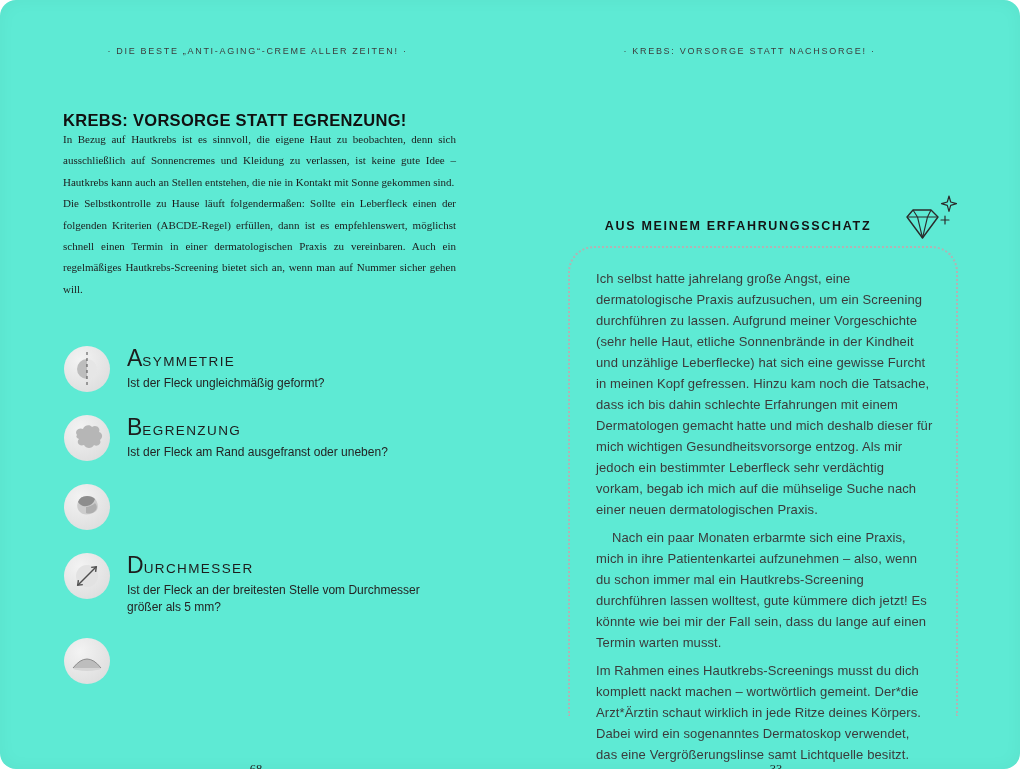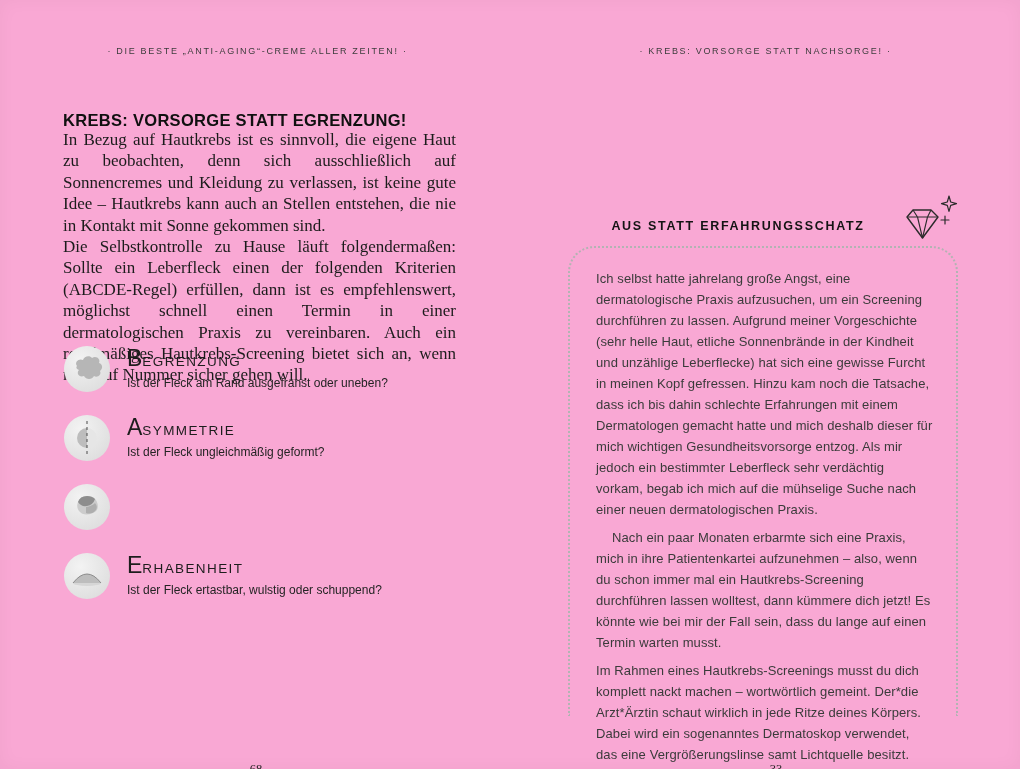--- a/index.html
+++ b/index.html
@@ -1,41 +1,42 @@
 <!DOCTYPE html>
 <html lang="de"><head>
 <meta charset="utf-8">
 <style>
   html,body{margin:0;padding:0;background:#ffffff;}
   .sheet{
-    position:relative;width:1020px;height:769px;background:#f9a8d4;overflow:hidden;
+    position:relative;width:1020px;height:769px;background:#5eead4;overflow:hidden;
     font-family:"Liberation Serif",serif;color:#1c1c1c;
     box-shadow:inset 0 0 18px rgba(0,0,0,0.04);
+    border-radius:16px;
   }
   .page{position:absolute;top:0;width:510px;height:769px;}
   .page-left{left:0;}
   .page-right{left:510px;}
 
   .running-header{
     position:absolute;top:46px;width:395px;text-align:center;
     font-family:"Liberation Sans",sans-serif;font-size:9px;letter-spacing:1.7px;
     color:#3c3c3c;font-weight:500;
   }
   .page-left .running-header{left:60px;}
-  .page-right .running-header{left:58px;}
+  .page-right .running-header{left:42px;}
 
   .main-heading{
     position:absolute;top:100px;left:63px;
     font-family:"Liberation Sans",sans-serif;font-weight:bold;
     font-size:16.5px;letter-spacing:0.3px;color:#101010;
   }
 
   .left-body{
     position:absolute;top:129px;left:63px;width:393px;
-    font-size:17px;line-height:21.4px;text-align:justify;
+    font-size:11px;line-height:21.4px;text-align:justify;
     hyphens:auto;-webkit-hyphens:auto;
   }
   .left-body p{margin:0;}
 
   .abcde{position:absolute;top:346px;left:64px;width:400px;font-family:"Liberation Sans",sans-serif;}
   .abcde-row{display:flex;align-items:flex-start;margin-bottom:23px;}
   .abcde-iconwrap{
     flex:0 0 46px;width:46px;height:46px;border-radius:50%;
     background:radial-gradient(circle at 35% 30%, #f3f3f3, #d9d9d9);
     display:flex;align-items:center;justify-content:center;
@@ -94,93 +95,103 @@
     <div class="left-body">
       <p>In Bezug auf Hautkrebs ist es sinnvoll, die eigene Haut zu beobachten, denn sich ausschließlich auf Sonnencremes und Kleidung zu verlassen, ist keine gute Idee – Hautkrebs kann auch an Stellen entstehen, die nie in Kontakt mit Sonne gekommen sind.</p>
       <p>Die Selbstkontrolle zu Hause läuft folgendermaßen: Sollte ein Leberfleck einen der folgenden Kriterien (ABCDE-Regel) erfüllen, dann ist es empfehlenswert, möglichst schnell einen Termin in einer dermatologischen Praxis zu vereinbaren. Auch ein regelmäßiges Hautkrebs-Screening bietet sich an, wenn man auf Nummer sicher gehen will.</p>
     </div>
 
     <div class="abcde">
 
       <div class="abcde-row">
         <div class="abcde-iconwrap">
           <svg width="46" height="46" viewBox="0 0 46 46">
-            <path d="M13 20 c-3 -4 2 -8 6 -6 c1 -4 7 -5 9 -2 c4 -3 9 1 7 5 c4 1 4 6 1 8 c2 4 -3 7 -6 5 c-2 4 -8 4 -10 0 c-5 2 -8 -3 -5 -6 c-3 -1 -3 -3 -2 -4 Z" fill="#b6b6b6"></path>
-          </svg>
-        </div>
-        <div class="abcde-text">
-          <div class="abcde-label"><span class="abcde-letter">B</span><span class="abcde-rest">EGRENZUNG</span></div>
-          <div class="abcde-desc">Ist der Fleck am Rand ausgefranst oder uneben?</div>
-        </div>
-      </div>
-
-      <div class="abcde-row">
-        <div class="abcde-iconwrap">
-          <svg width="46" height="46" viewBox="0 0 46 46">
             <path d="M23 13 A10 10 0 0 0 23 33 Z" fill="#bdbdbd"></path>
             <path d="M23 13 A10 10 0 0 1 23 33 Z" fill="#e6e6e6"></path>
             <line x1="23" y1="6" x2="23" y2="40" stroke="#4a4a4a" stroke-width="1" stroke-dasharray="3 3"></line>
           </svg>
         </div>
         <div class="abcde-text">
           <div class="abcde-label"><span class="abcde-letter">A</span><span class="abcde-rest">SYMMETRIE</span></div>
           <div class="abcde-desc">Ist der Fleck ungleichmäßig geformt?</div>
+        </div>
+      </div>
+
+      <div class="abcde-row">
+        <div class="abcde-iconwrap">
+          <svg width="46" height="46" viewBox="0 0 46 46">
+            <path d="M13 20 c-3 -4 2 -8 6 -6 c1 -4 7 -5 9 -2 c4 -3 9 1 7 5 c4 1 4 6 1 8 c2 4 -3 7 -6 5 c-2 4 -8 4 -10 0 c-5 2 -8 -3 -5 -6 c-3 -1 -3 -3 -2 -4 Z" fill="#b6b6b6"></path>
+          </svg>
+        </div>
+        <div class="abcde-text">
+          <div class="abcde-label"><span class="abcde-letter">B</span><span class="abcde-rest">EGRENZUNG</span></div>
+          <div class="abcde-desc">Ist der Fleck am Rand ausgefranst oder uneben?</div>
         </div>
       </div>
 
       <div class="abcde-row">
         <div class="abcde-iconwrap">
           <svg width="46" height="46" viewBox="0 0 46 46">
             <path d="M14 18 q2 -6 9 -6 q8 0 10 6 q3 8 -4 11 q-9 4 -14 -2 q-3 -4 -1 -9 Z" fill="#cccccc"></path>
             <path d="M14 18 q2 -6 9 -6 q5 0 8 3 q-2 6 -8 7 q-6 1 -9 -4 Z" fill="#8d8d8d"></path>
             <path d="M22 23 q6 -1 9 -4 q3 3 1 7 q-4 5 -10 3 Z" fill="#aeaeae"></path>
           </svg>
         </div>
         <div class="abcde-text">
         </div>
       </div>
 
+      <div class="abcde-row">
+        <div class="abcde-iconwrap">
+          <svg width="46" height="46" viewBox="0 0 46 46">
+            <circle cx="23" cy="23" r="11" fill="#e2e2e2"></circle>
+            <line x1="14" y1="32" x2="32" y2="14" stroke="#4f4f4f" stroke-width="1.4"></line>
+            <path d="M27.2 14.4 L32.3 13.7 L31.6 18.8" fill="none" stroke="#4f4f4f" stroke-width="1.4"></path>
+            <path d="M14.4 27.2 L13.7 32.3 L18.8 31.6" fill="none" stroke="#4f4f4f" stroke-width="1.4"></path>
+          </svg>
+        </div>
+        <div class="abcde-text">
+          <div class="abcde-label"><span class="abcde-letter">D</span><span class="abcde-rest">URCHMESSER</span></div>
+          <div class="abcde-desc">Ist der Fleck an der breitesten Stelle vom Durchmesser größer als 5 mm?</div>
+        </div>
+      </div>
 
       <div class="abcde-row">
         <div class="abcde-iconwrap">
           <svg width="46" height="46" viewBox="0 0 46 46">
             <ellipse cx="23" cy="30" rx="14" ry="3" fill="#d6d6d6"></ellipse>
             <path d="M9 30 Q23 12 37 30 Z" fill="#bdbdbd"></path>
             <path d="M9 30 Q23 12 37 30" fill="none" stroke="#8c8c8c" stroke-width="1"></path>
           </svg>
-        </div>
-        <div class="abcde-text">
-          <div class="abcde-label"><span class="abcde-letter">E</span><span class="abcde-rest">RHABENHEIT</span></div>
-          <div class="abcde-desc">Ist der Fleck ertastbar, wulstig oder schuppend?</div>
         </div>
       </div>
 
     </div>
 
     <div class="page-num">68</div>
   </div>
 
   <div class="page page-right">
 
     <div class="running-header">·  KREBS: VORSORGE STATT NACHSORGE!  ·</div>
 
 
-    <div class="exp-header">AUS STATT ERFAHRUNGSSCHATZ</div>
+    <div class="exp-header">AUS MEINEM ERFAHRUNGSSCHATZ</div>
 
     <div class="diamond-wrap">
       <svg width="62" height="54" viewBox="0 0 62 54">
         <path d="M13 16 L31 16 L38 23 L22.5 44 L7 23 Z" fill="none" stroke="#2b2b2b" stroke-width="1.4" stroke-linejoin="round"></path>
         <path d="M7 23 L38 23 M13 16 L17.5 23 L22.5 44 M31 16 L27.5 23 L22.5 44" fill="none" stroke="#2b2b2b" stroke-width="1.1" stroke-linejoin="round"></path>
         <path d="M49 2 L50.7 8 L56.5 9.7 L50.7 11.4 L49 17.4 L47.3 11.4 L41.5 9.7 L47.3 8 Z" fill="none" stroke="#2b2b2b" stroke-width="1.2" stroke-linejoin="round"></path>
         <path d="M45 22 L45 30 M41 26 L49 26" fill="none" stroke="#2b2b2b" stroke-width="1.2" stroke-linecap="round"></path>
       </svg>
     </div>
 
     <div class="exp-box">
       <p>Ich selbst hatte jahrelang große Angst, eine dermatologische Praxis aufzusuchen, um ein Screening durchführen zu lassen. Aufgrund meiner Vorgeschichte (sehr helle Haut, etliche Sonnenbrände in der Kindheit und unzählige Leberflecke) hat sich eine gewisse Furcht in meinen Kopf gefressen. Hinzu kam noch die Tatsache, dass ich bis dahin schlechte Erfahrungen mit einem Dermatologen gemacht hatte und mich deshalb dieser für mich wichtigen Gesundheitsvorsorge entzog. Als mir jedoch ein bestimmter Leberfleck sehr verdächtig vorkam, begab ich mich auf die mühselige Suche nach einer neuen dermatologischen Praxis.</p>
-      <p class="exp-p2">Nach ein paar Monaten erbarmte sich eine Praxis, mich in ihre Patientenkartei aufzunehmen – also, wenn du schon immer mal ein Hautkrebs-Screening durchführen lassen wolltest, dann kümmere dich jetzt! Es könnte wie bei mir der Fall sein, dass du lange auf einen Termin warten musst.</p>
+      <p class="exp-p2">Nach ein paar Monaten erbarmte sich eine Praxis, mich in ihre Patientenkartei aufzunehmen – also, wenn du schon immer mal ein Hautkrebs-Screening durchführen lassen wolltest, gute kümmere dich jetzt! Es könnte wie bei mir der Fall sein, dass du lange auf einen Termin warten musst.</p>
       <p class="exp-p3">Im Rahmen eines Hautkrebs-Screenings musst du dich komplett nackt machen – wortwörtlich gemeint. Der*die Arzt*Ärztin schaut wirklich in jede Ritze deines Körpers. Dabei wird ein sogenanntes Dermatoskop verwendet, das eine Vergrößerungslinse samt Lichtquelle besitzt. Damit können Hautveränderungen genau betrachtet</p>
     </div>
 
     <div class="page-num">33</div>
   </div>
 
 </div>
 
 </body></html>

